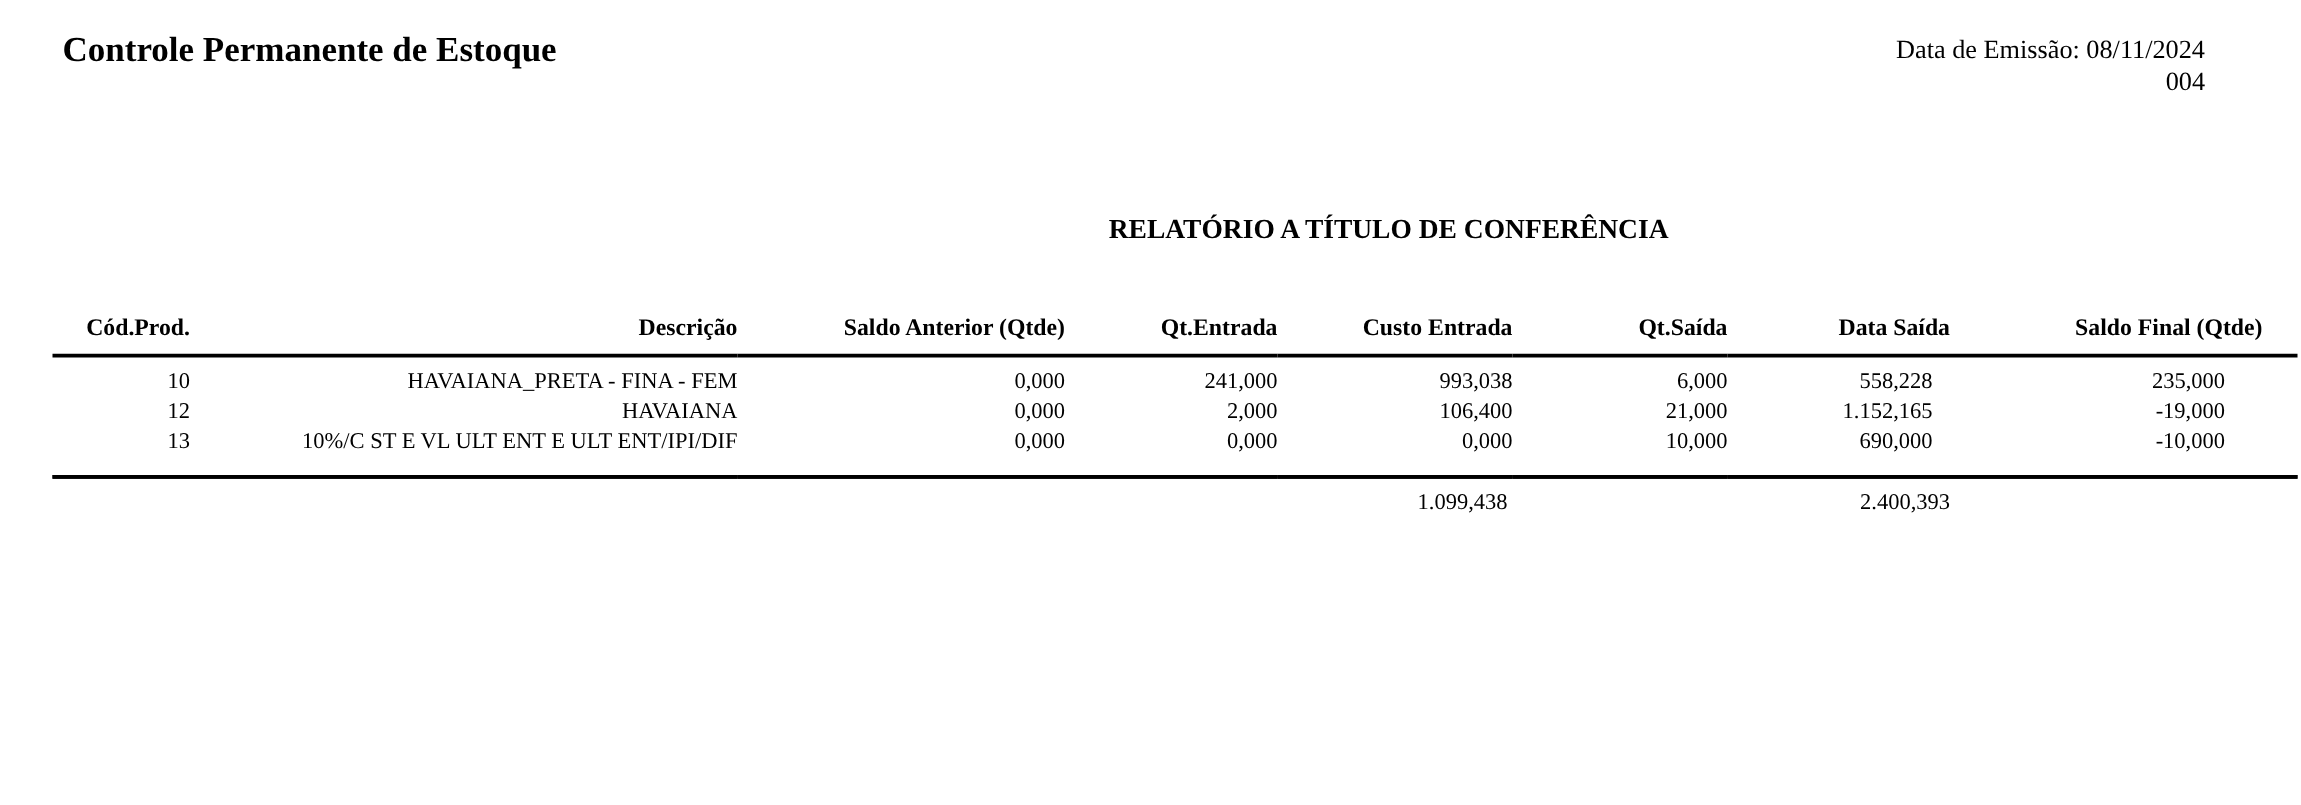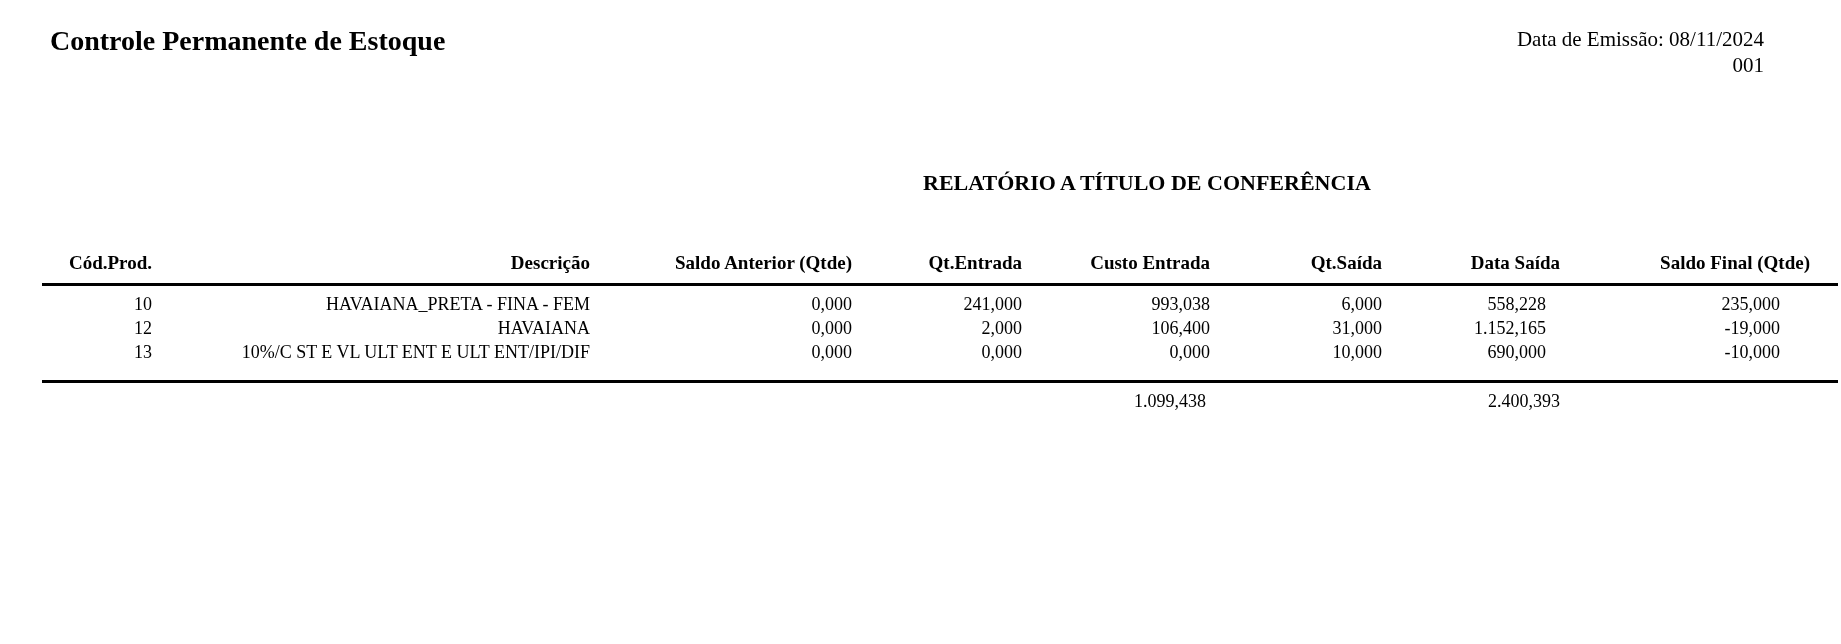--- a/index.html
+++ b/index.html
@@ -38,21 +38,21 @@
   .period-line {
     position: absolute;
     left: 50px;
     top: 168px;
     font-size: 22px;
     line-height: 30px;
     white-space: nowrap;
   }
   .report-note {
     position: absolute;
-    left: 923px;
+    left: 887px;
     top: 168px;
     font-size: 22px;
     font-weight: bold;
     line-height: 30px;
     white-space: nowrap;
   }
   table.stock-table {
     position: absolute;
     left: 42px;
     top: 252px;
@@ -91,21 +91,21 @@
 </style>
 </head>
 <body>
 
 <div class="page">
 
   <div class="report-title">Controle Permanente de Estoque</div>
 
   <div class="top-right">
     <div>Data de Emissão: 08/11/2024</div>
-    <div>001</div>
+    <div>004</div>
   </div>
 
   <div class="report-note">RELATÓRIO A TÍTULO DE CONFERÊNCIA</div>
 
   <table class="stock-table">
     <colgroup>
       <col style="width:110px">
       <col style="width:438px">
       <col style="width:262px">
       <col style="width:170px">
@@ -136,21 +136,21 @@
         <td class="num">6,000</td>
         <td class="num cell-custo-saida">558,228</td>
         <td class="num cell-saldo-final">235,000</td>
       </tr>
       <tr>
         <td class="cell-cod">12</td>
         <td class="cell-desc">HAVAIANA</td>
         <td class="num">0,000</td>
         <td class="num">2,000</td>
         <td class="num">106,400</td>
-        <td class="num">31,000</td>
+        <td class="num">21,000</td>
         <td class="num cell-custo-saida">1.152,165</td>
         <td class="num cell-saldo-final">-19,000</td>
       </tr>
       <tr>
         <td class="cell-cod">13</td>
         <td class="cell-desc">10%/C ST E VL ULT ENT E ULT ENT/IPI/DIF</td>
         <td class="num">0,000</td>
         <td class="num">0,000</td>
         <td class="num">0,000</td>
         <td class="num">10,000</td>

